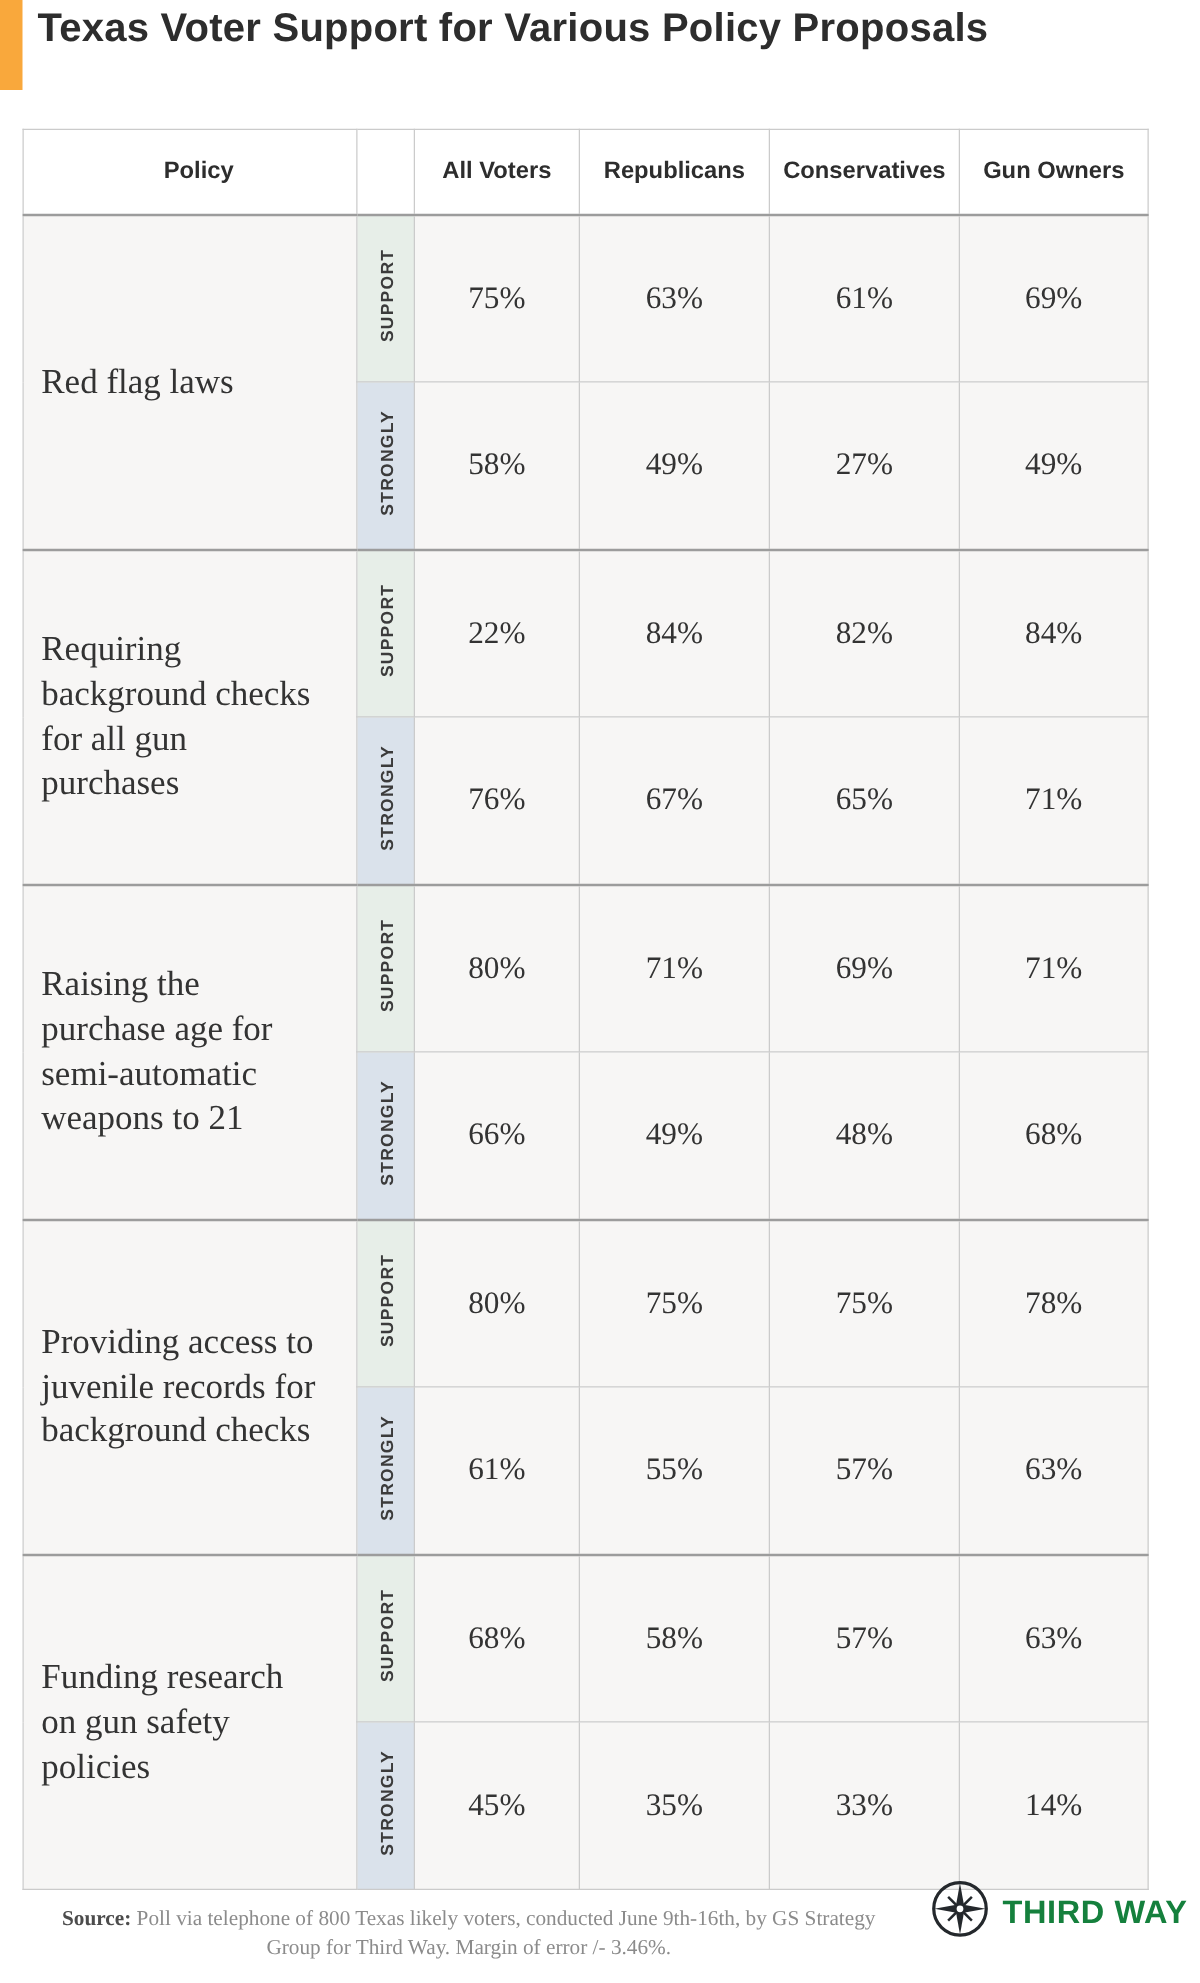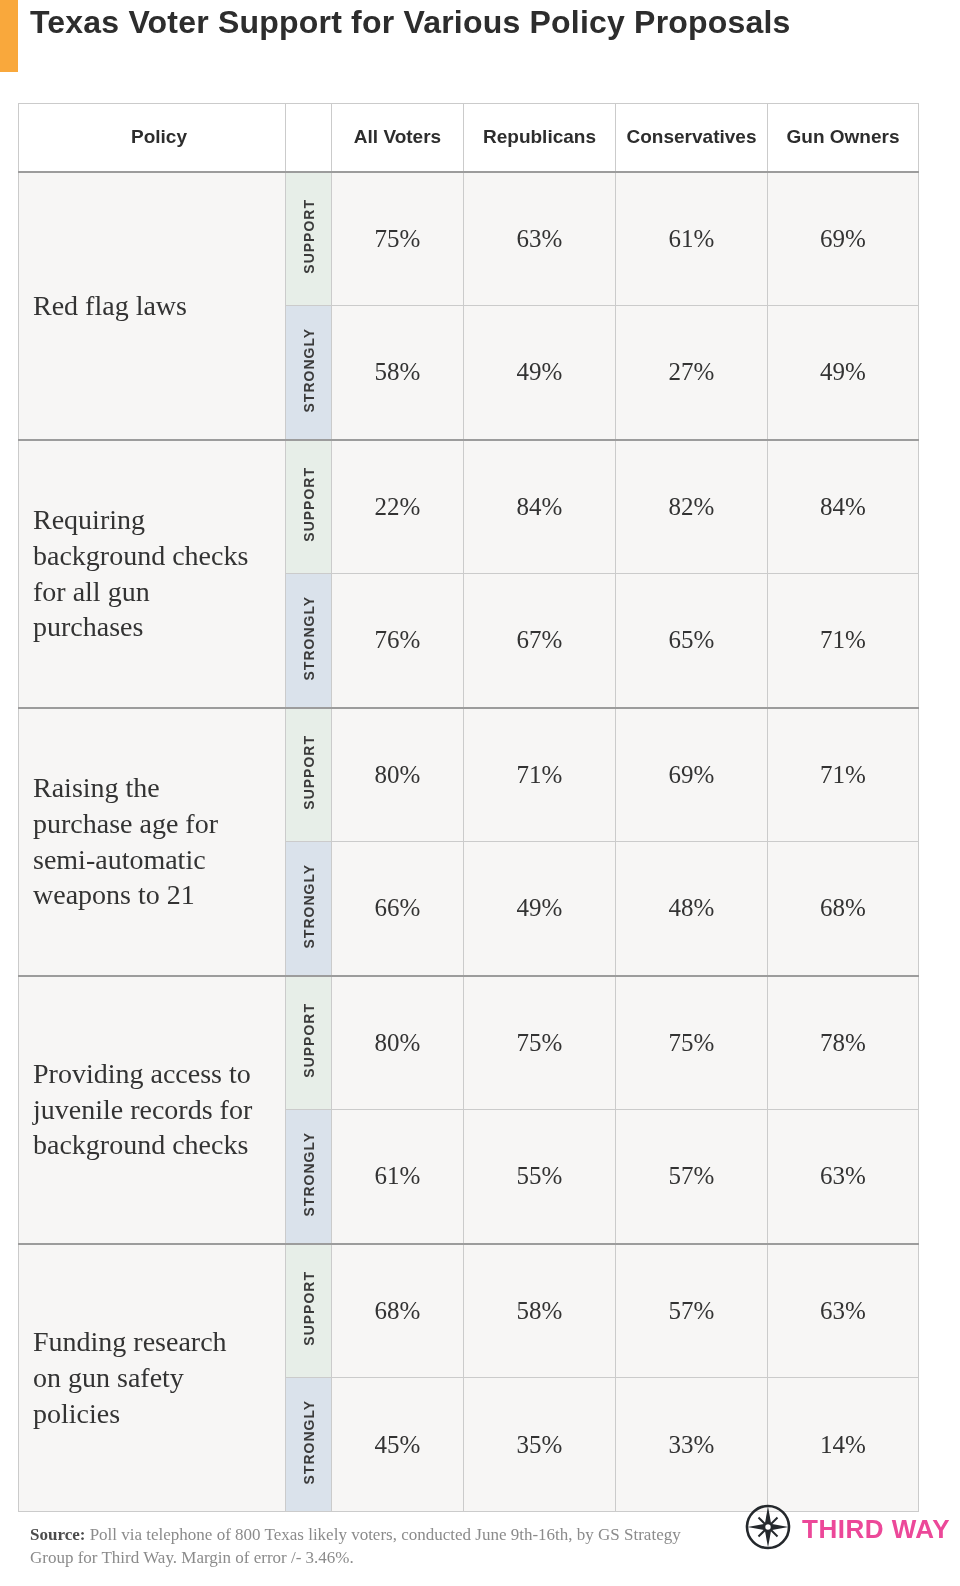--- a/index.html
+++ b/index.html
@@ -40,26 +40,26 @@
   td.vlabel span { display:inline-block; writing-mode:vertical-rl; transform:rotate(180deg);
                    font-size:14px; font-weight:700; color:#3b3b3b; letter-spacing:1px; }
   td.vlabel.support  { background:#e7eee8; }
   td.vlabel.strongly { background:#dae2eb; }
 
   td.value { background:#f7f6f5; text-align:center; vertical-align:middle;
              font-family:"Liberation Serif", serif; font-size:25px; color:#333333;margin-left:29px; }
 
   .footer { position:absolute; left:30px; top:1524px; width:690px;
             font-family:"Liberation Serif", serif; font-size:17px; color:#8b8b8b;
-            line-height:1.35; }
+            line-height:1.35;text-align:center; }
   .footer .src-label { font-weight:700; color:#4c4c4c; }
 
   .logo { position:absolute; left:744px; top:1503px; width:190px; height:52px;
           display:flex; align-items:center; gap:10px; }
-  .logo .wordmark { font-size:26px; font-weight:700; color:#ec4899; letter-spacing:0.5px;
+  .logo .wordmark { font-size:26px; font-weight:700; color:#15803d; letter-spacing:0.5px;
                     white-space:nowrap; }
 </style>
 </head>
 <body>
 
 <div class="accent-bar"></div>
 
 <h1 class="page-title">Texas Voter Support for Various Policy Proposals</h1>
 
 <table class="poll">

